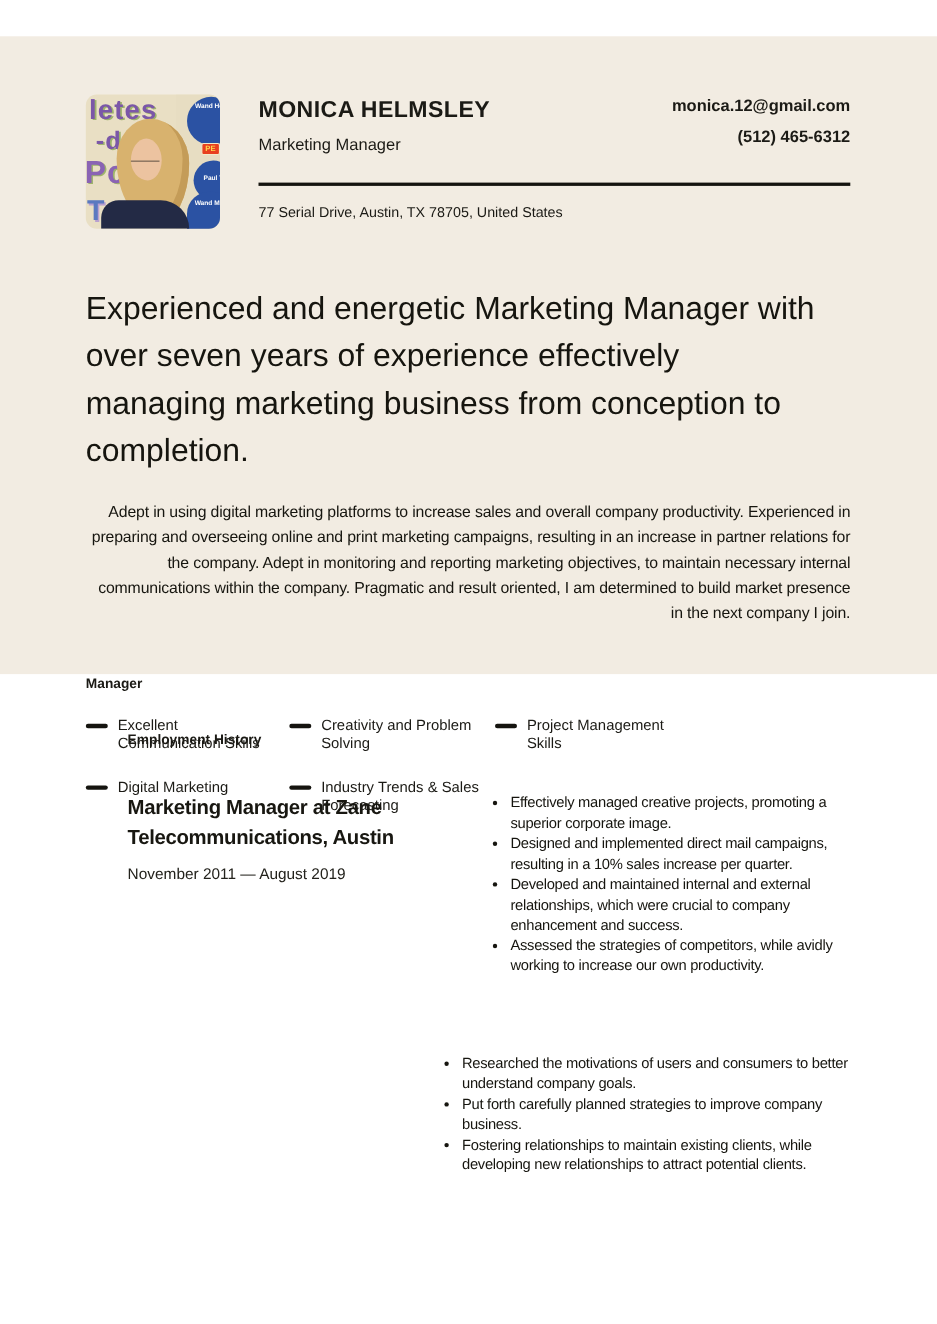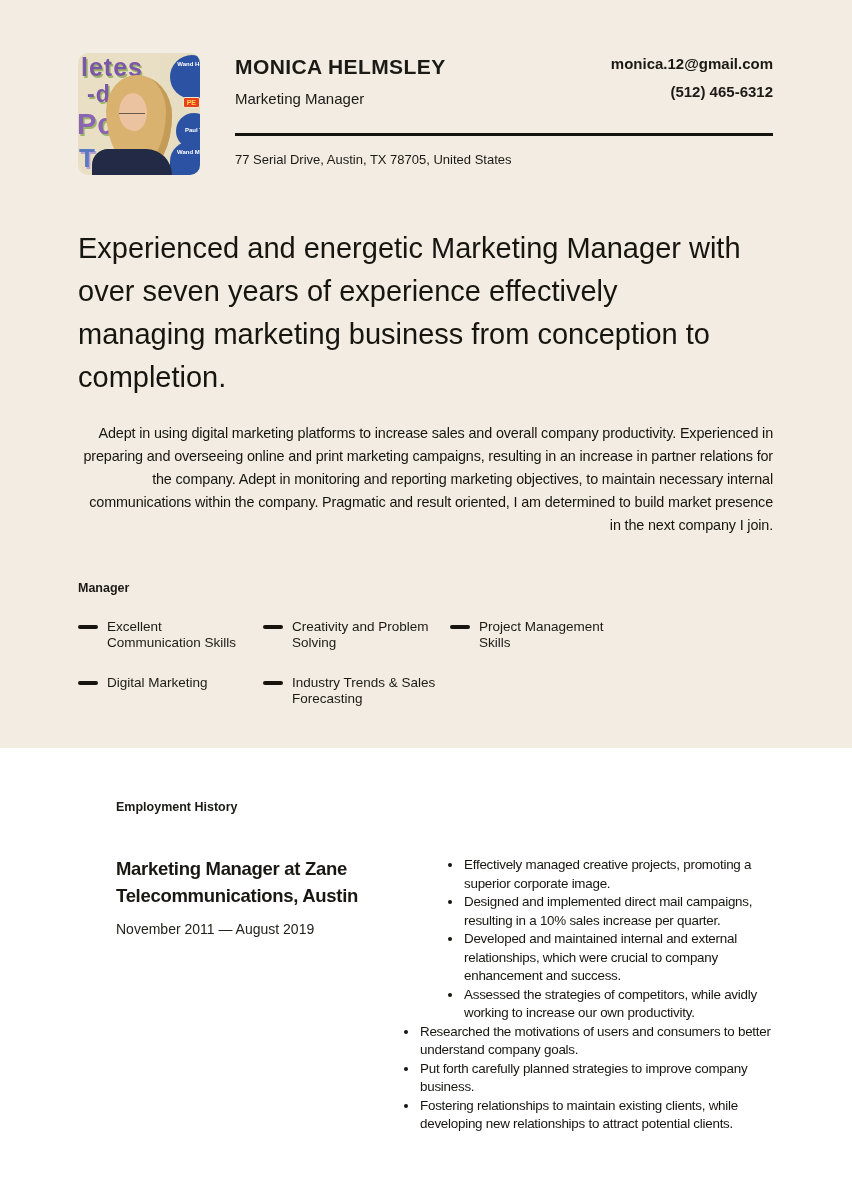--- a/index.html
+++ b/index.html
@@ -11,22 +11,23 @@
     margin: 0 auto;
     background: #ffffff;
     font-family: "Liberation Sans", sans-serif;
     color: #1b1a15;
     overflow: hidden;
   }
 
   
   .top {
     background: #f2ece2;
-    height: 748px;
+    height: 580px;
     padding: 53px 79px 0 78px;
+    margin-top: 33px;
   }
 
   .header-row { display: flex; }
 
   .photo {
     position: relative;
     flex: none;
     width: 122px; height: 122px;
     border-radius: 10px;
     overflow: hidden;
@@ -143,21 +144,21 @@
     font-size: 13.5px;
     line-height: 15.5px;
     max-width: 150px;
   }
 
   
   .bottom { padding: 52px 79px 0 116px; background: #ffffff; }
   .emp-heading { font-size: 12.5px; font-weight: 700; }
   .job { display: flex; align-items: flex-start; }
   .job-1 { margin-top: 42px; gap: 44px; }
-  .job-2 { }
+  .job-2 { margin-top: 70px; }
   .job-left { flex: none; width: 252px; }
   .job-title {
     font-size: 18.5px;
     font-weight: 700;
     line-height: 26.5px;
     letter-spacing: -0.3px;
     color: #181711;
   }
   .job-dates { margin-top: 12px; font-size: 14px; color: #23221c; }
   .job-right { margin-left: 32px; width: 412px; }

